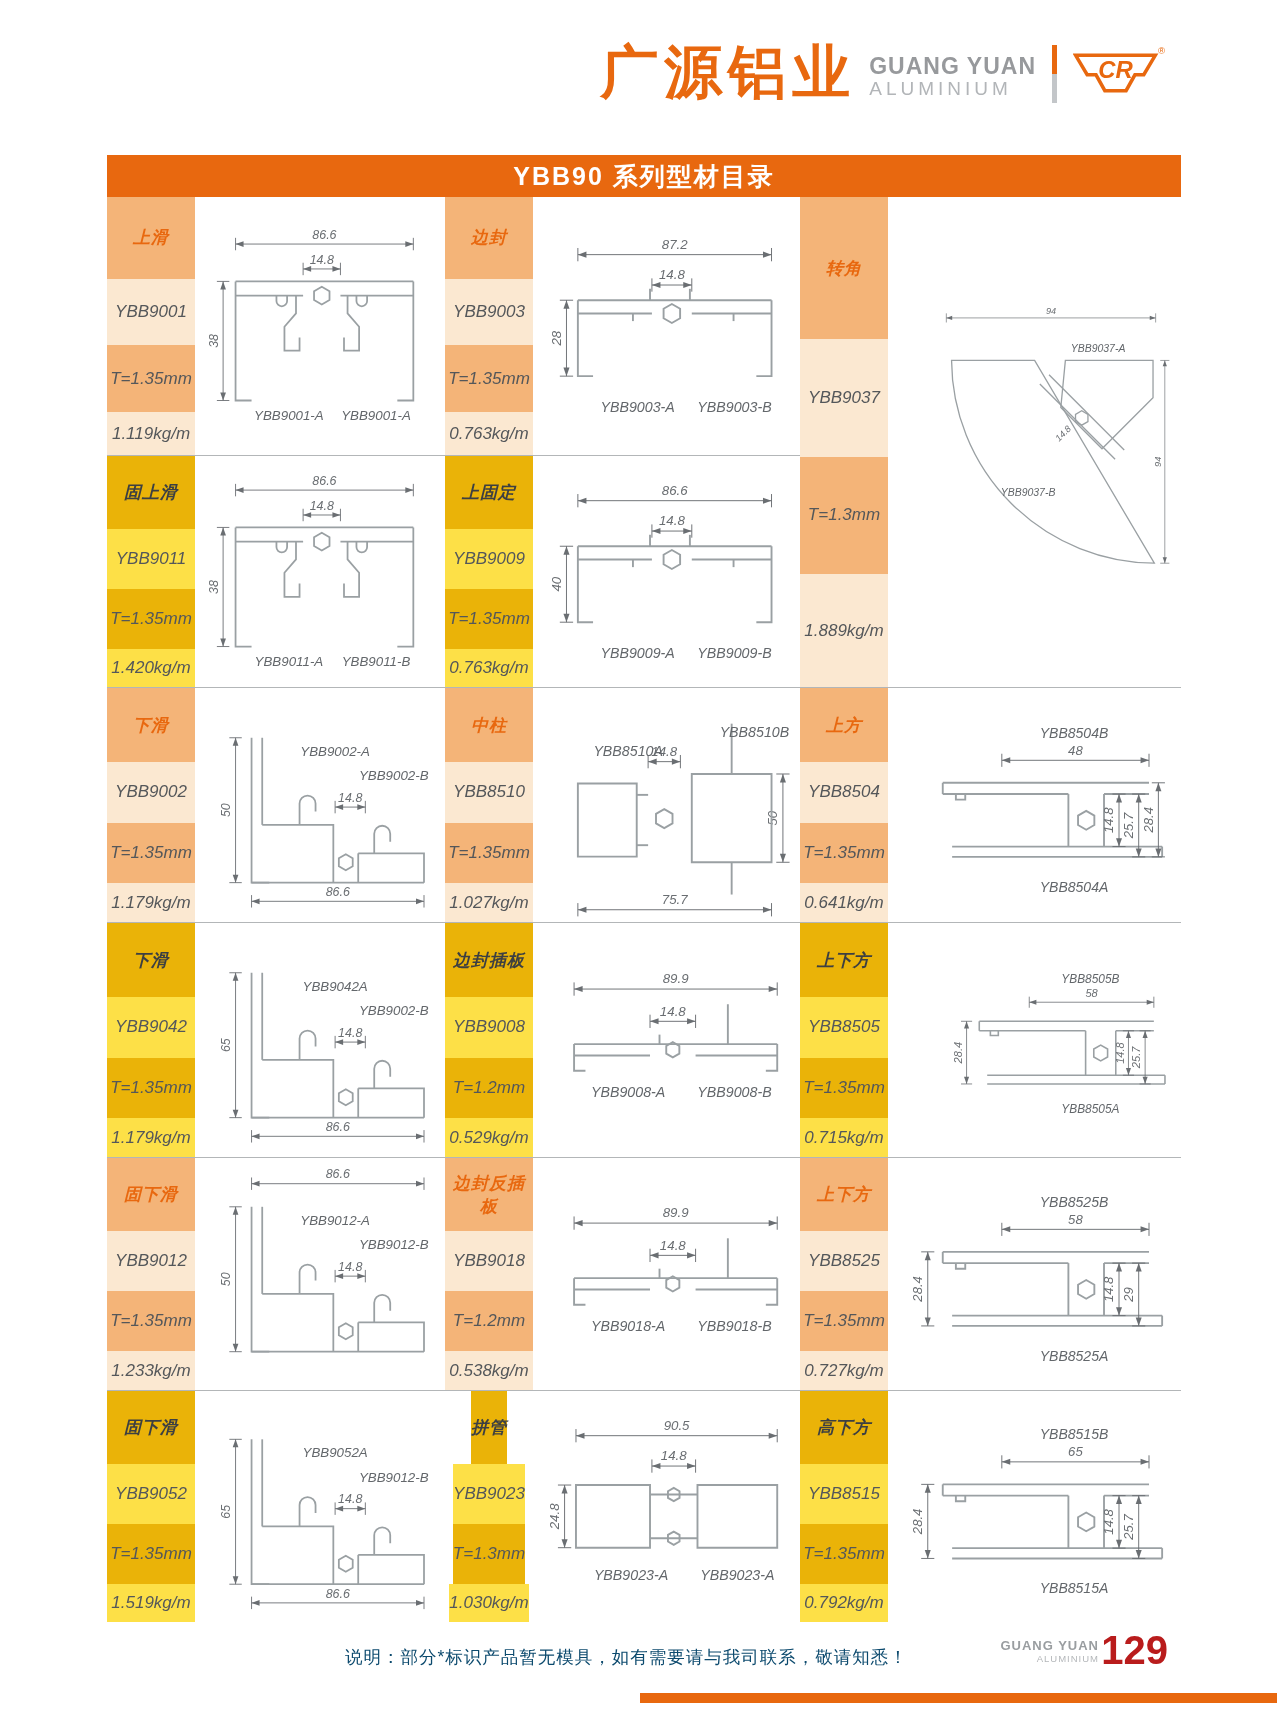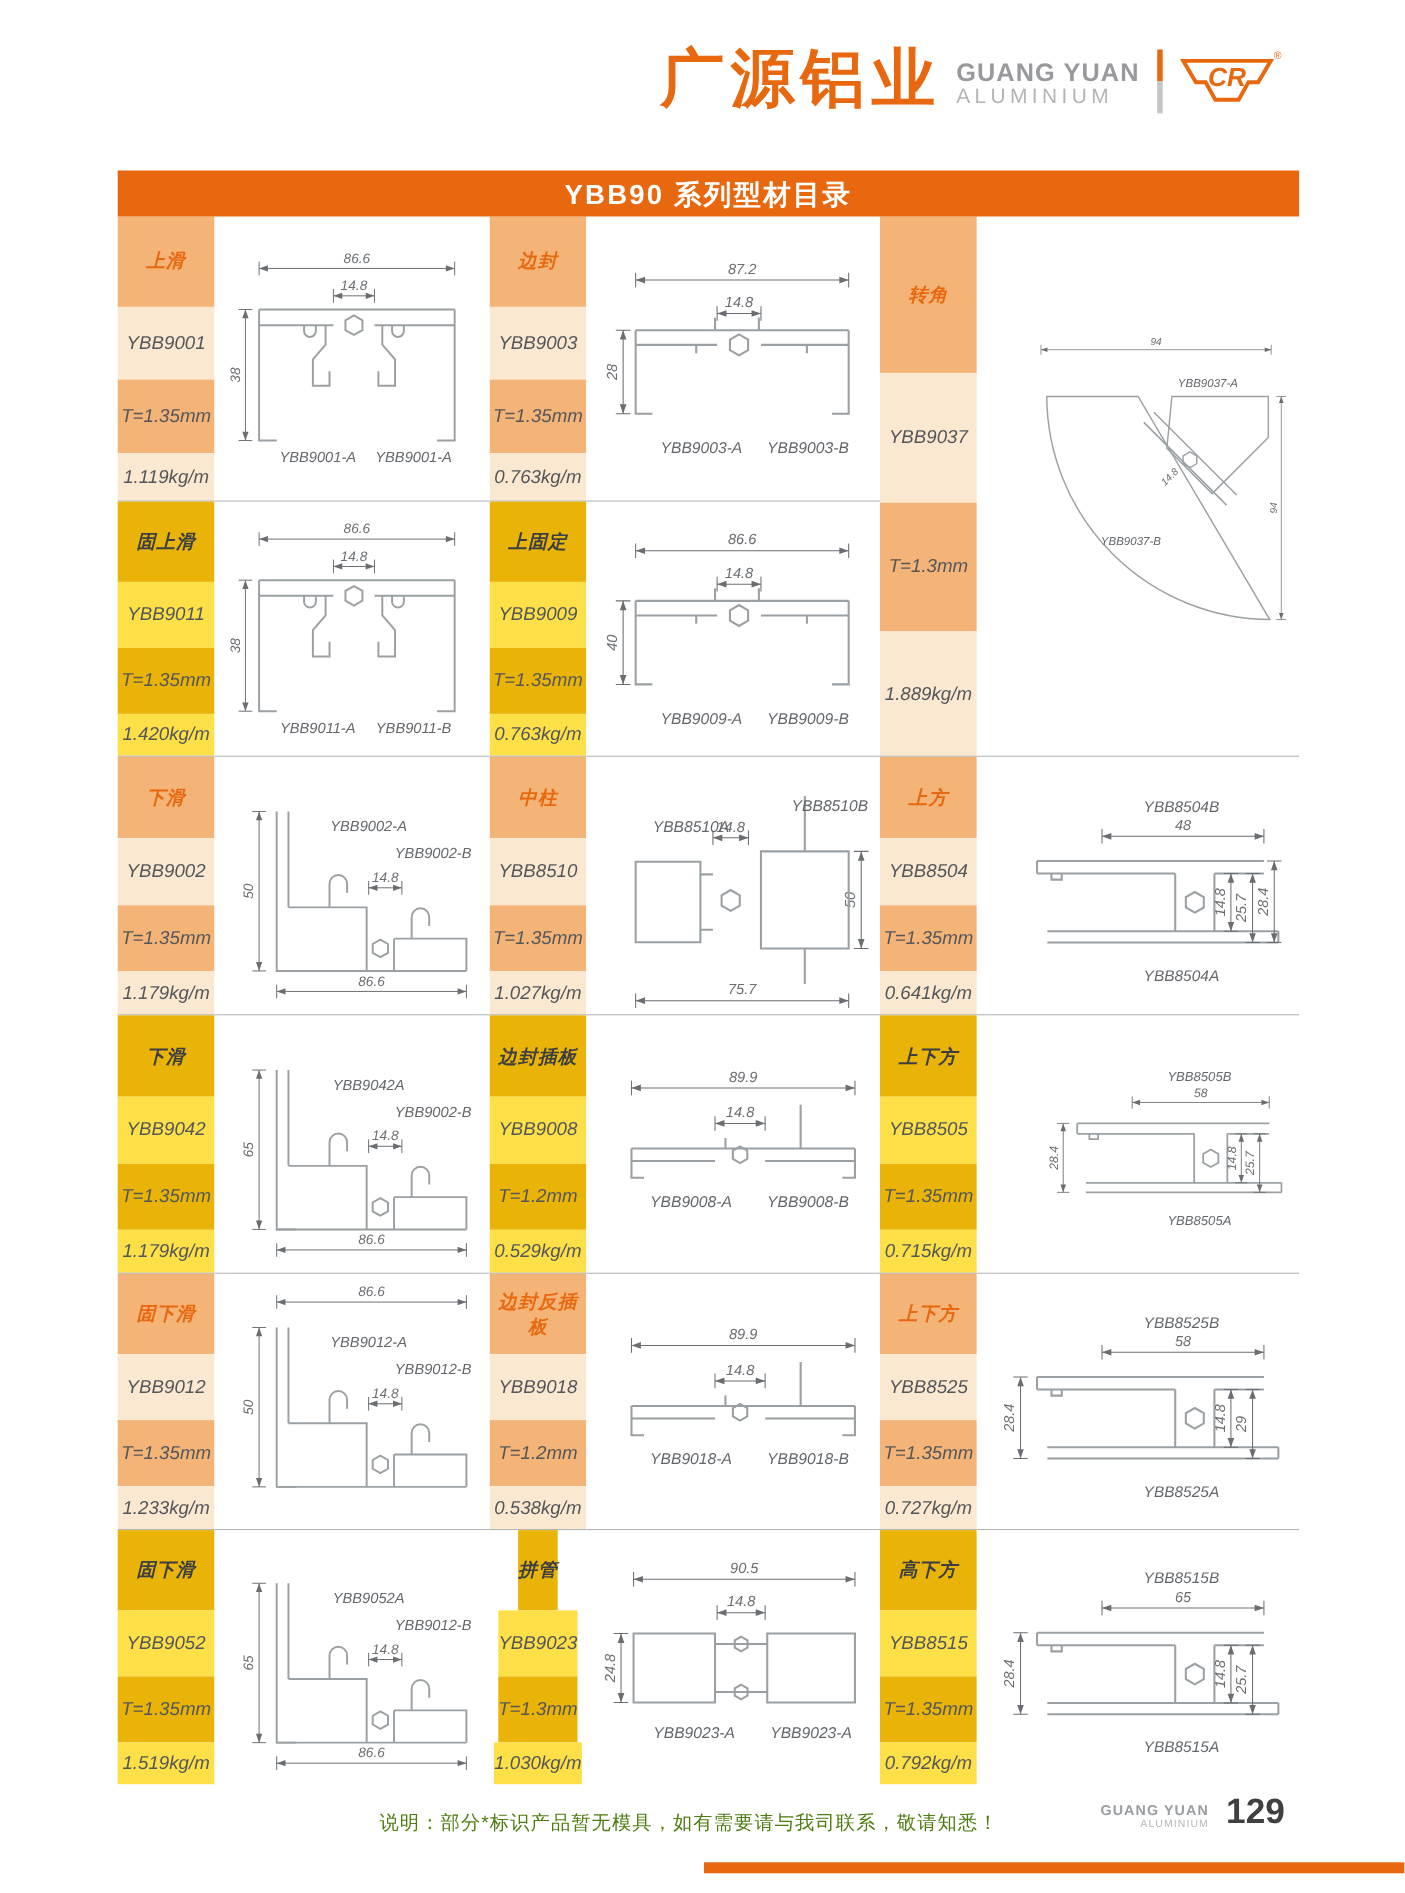--- a/index.html
+++ b/index.html
@@ -34,25 +34,25 @@
   .theme-orange .cat{color:#E8680F;}
   .theme-gray .cat,.theme-gray .thk{background:#eab308;}
   .theme-gray .mod,.theme-gray .wgt{background:#fde047;}
   .theme-gray .cat{color:#3c3f42;}
   .drawing{position:relative;background:#fff;display:flex;align-items:center;justify-content:center;overflow:hidden;}
   .drawing svg{width:96%;height:96%;}
   .row-border{border-top:1px solid #b3b6b8;}
   svg text{font-family:"Liberation Sans","DejaVu Sans",sans-serif;}
 
   
-  .foot-note{position:absolute;left:345px;top:1645px;font-size:17.5px;color:#4d7c0f;letter-spacing:1px;}
+  .foot-note{position:absolute;left:345px;top:1645px;font-size:17.5px;color:#0c4a6e;letter-spacing:1px;}
   .foot-brand{position:absolute;right:178px;top:1639px;text-align:right;}
   .foot-brand .b1{font-size:13px;font-weight:bold;color:#999da0;letter-spacing:1px;line-height:14px;}
   .foot-brand .b2{font-size:9.5px;color:#b4b7ba;letter-spacing:1px;line-height:11px;}
-  .foot-page{position:absolute;right:109px;top:1628px;font-size:32px;font-weight:bold;color:#404040;}
+  .foot-page{position:absolute;right:109px;top:1628px;font-size:40px;font-weight:bold;color:#b91c1c;}
   .bottom-bar{position:absolute;right:0;top:1693px;width:637px;height:10px;background:#E8680F;}
 </style>
 </head>
 <body>
 
 <div class="page">
 
   <div class="hdr">
     <div class="logo-cn">广源铝业</div>
     <div class="logo-en">

